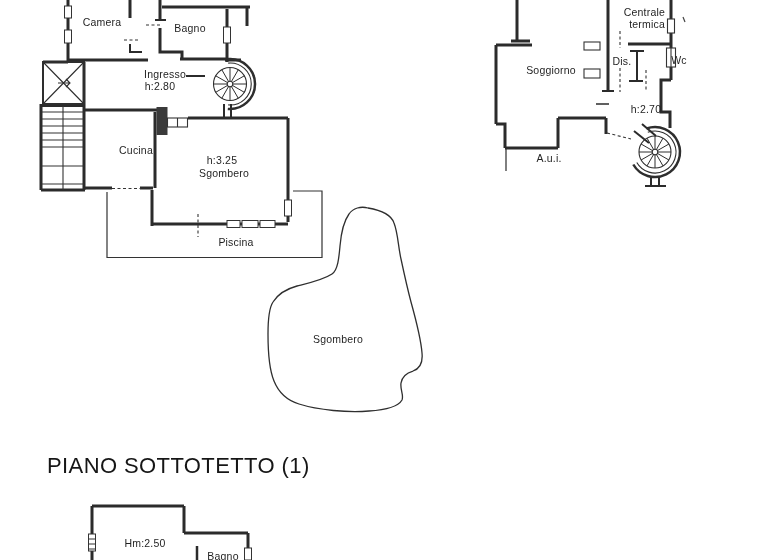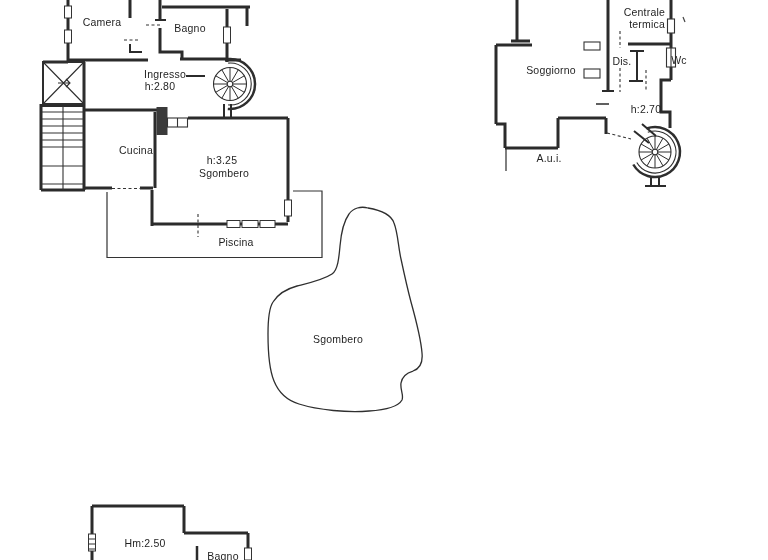--- a/index.html
+++ b/index.html
@@ -150,17 +150,18 @@
   <span class="lbl" style="left:236px;top:242px">Piscina</span>
   <span class="lbl" style="left:338px;top:339px">Sgombero</span>
 
   <span class="lbl" style="left:551px;top:70px">Soggiorno</span>
   <span class="lbl two-line" style="left:637px;top:18px">Centrale termica</span>
   <span class="lbl" style="left:622px;top:61px">Dis.</span>
   <span class="lbl" style="left:679px;top:60px">Wc</span>
   <span class="lbl" style="left:646px;top:109px">h:2.70</span>
   <span class="lbl" style="left:549px;top:158px">A.u.i.</span>
 
+  <div class="section-title">PIANO SOTTOTETTO (1)</div>
 
   <span class="lbl" style="left:145px;top:543px">Hm:2.50</span>
   <span class="lbl" style="left:223px;top:556px">Bagno</span>
 
 </div>
 
 </body></html>

